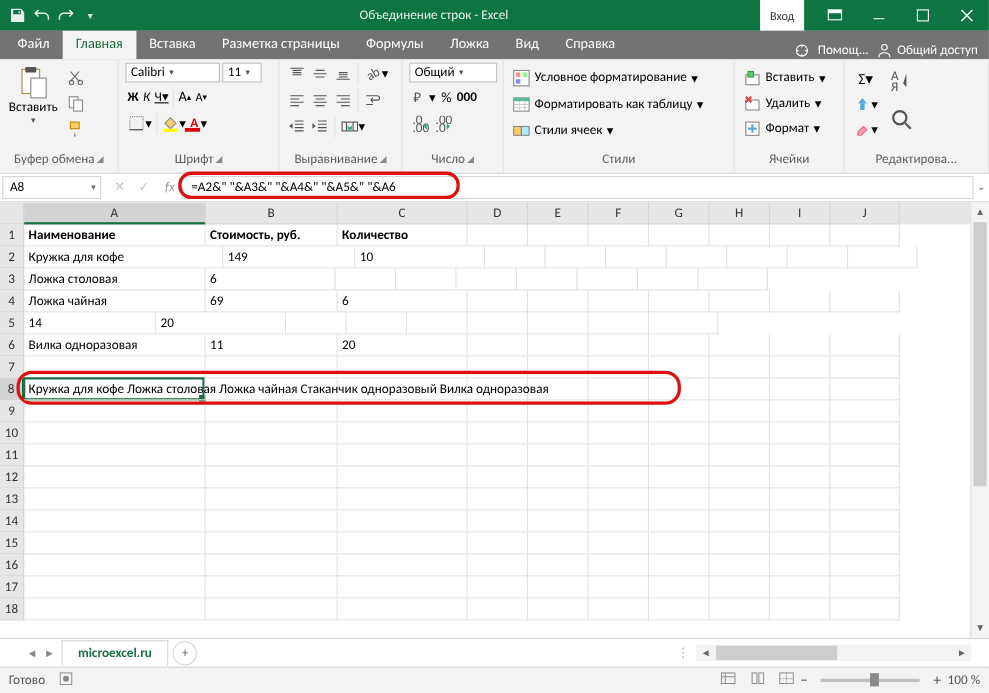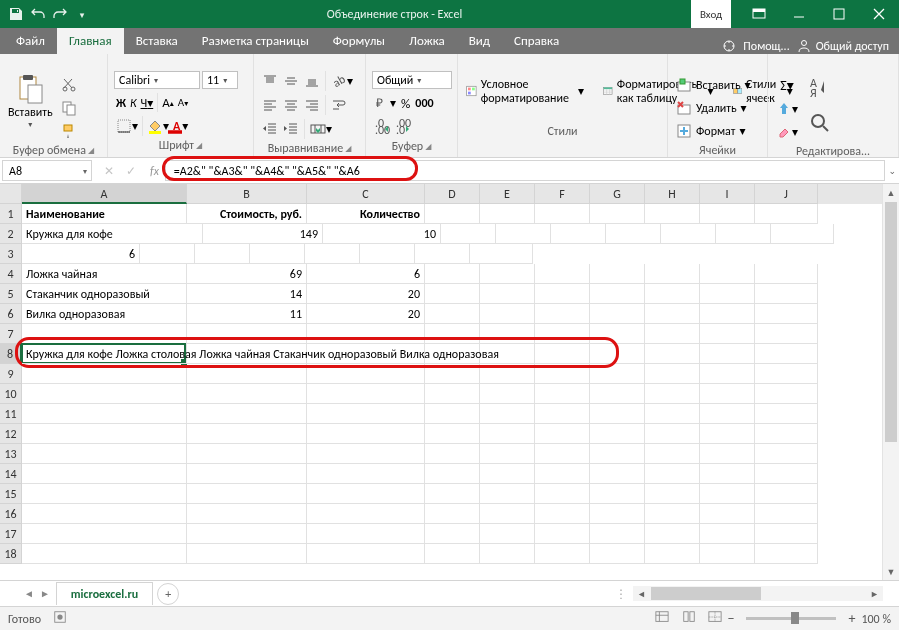--- a/index.html
+++ b/index.html
@@ -11,21 +11,21 @@
 .titlebar .wbtns{display:flex;align-items:center;gap:0}
 .titlebar .wbtns span{width:40px;height:28px;display:inline-flex;align-items:center;justify-content:center;cursor:pointer}
 .loginbtn{background:#fff;color:#333;padding:1px 10px;margin-right:8px;font-size:11px}
 .tabs{background:#737373;height:26px;display:flex;align-items:flex-end;color:#fff;padding-left:4px}
 .tabs .tab{padding:5px 12px 6px;font-size:13px;cursor:pointer}
 .tabs .tab.active{background:#f3f3f3;color:#1a6e3f}
 .tabs .sp{flex:1}
 .tabs .help{display:flex;align-items:center;gap:6px;padding-right:10px}
 .tabs .help span{cursor:pointer;display:inline-flex;align-items:center;gap:4px}
 .ribbon{background:#f3f3f3;height:104px;border-bottom:1px solid #d4d4d4;display:flex;position:relative}
-.rgroup{border-right:1px solid #e1e1e1;padding:17px 6px;display:flex;flex-direction:column;justify-content:space-between}
+.rgroup{border-right:1px solid #e1e1e1;padding:3px 6px;display:flex;flex-direction:column;justify-content:space-between}
 .rgroup .body{flex:1;display:flex;gap:4px;align-items:flex-start}
 .rgroup .lbl{text-align:center;font-size:11px;color:#5f5f5f;padding:2px 0;display:flex;justify-content:center;align-items:center;gap:2px}
 .rgroup .lbl .dl{font-size:8px;color:#888}
 .btn{display:inline-flex;align-items:center;justify-content:center;cursor:pointer;padding:2px}
 .vsep{width:1px;background:#e1e1e1;align-self:stretch;margin:0 2px}
 .dropdown{border:1px solid #c0c0c0;background:#fff;padding:1px 4px;display:flex;align-items:center;gap:4px;font-size:12px}
 .dropdown .arr{font-size:8px;color:#555}
 .namebox-row{height:26px;background:#fff;border-bottom:1px solid #d4d4d4;display:flex;align-items:center}
 .namebox{width:90px;border:1px solid #d4d4d4;height:21px;margin:2px;padding:2px 6px;position:relative;display:flex;align-items:center}
 .namebox .arr{position:absolute;right:4px;font-size:8px;color:#666}
@@ -40,21 +40,21 @@
 .colhdr{border-right:1px solid #d4d4d4;border-bottom:1px solid #d4d4d4;text-align:center;line-height:20px;color:#333;font-size:12px}
 .colhdr.sel{background:#d3d3d3;border-bottom:2px solid #1a6e3f}
 .rowhdr{height:20px;border-bottom:1px solid #d4d4d4;border-right:1px solid #d4d4d4;text-align:center;line-height:20px;color:#333;font-size:12px;background:#e6e6e6}
 .rowhdr.sel{background:#d3d3d3;border-right:2px solid #1a6e3f}
 .corner{width:22px;height:20px;background:#e6e6e6;border-right:1px solid #d4d4d4;border-bottom:1px solid #d4d4d4}
 .gridbody{position:relative}
 .cells{position:absolute;inset:0}
 .row{display:flex;height:20px}
 .cell{border-right:1px solid #e1e1e1;border-bottom:1px solid #e1e1e1;padding:0 4px;line-height:20px;white-space:nowrap;overflow:visible;color:#000}
 .cell.bold{font-weight:bold}
-.cell.r{text-align:right}
+.cell.r{}
 .selcell{position:absolute;border:2px solid #1a6e3f;pointer-events:none}
 .selcell::after{content:'';position:absolute;right:-3px;bottom:-3px;width:6px;height:6px;background:#1a6e3f}
 .red-oval{position:absolute;border:3px solid #d11;border-radius:14px;pointer-events:none}
 .vscroll{position:absolute;right:0;top:184px;bottom:50px;width:17px;background:#f3f3f3;border-left:1px solid #e3e3e3}
 .vscroll .thumb{position:absolute;left:2px;right:2px;top:18px;height:240px;background:#cdcdcd}
 .vscroll .ar{height:17px;text-align:center;line-height:17px;color:#666;font-size:9px}
 .sheettabs{height:26px;background:#fff;border-top:1px solid #d4d4d4;display:flex;align-items:center;padding-left:22px;gap:4px}
 .sheettabs .nav{display:flex;gap:2px;color:#888}
 .sheettabs .nav span{cursor:pointer;padding:2px;font-size:10px}
 .sheettabs .stab{padding:4px 14px;border:1px solid #d4d4d4;border-bottom:none;background:#fff;font-weight:bold;color:#1a6e3f;cursor:pointer}
@@ -327,27 +327,27 @@
         <span class="btn">
             <svg viewBox="0 0 16 16">
               <text x="1" y="8" font-size="7" fill="#555">.00</text>
               <text x="1" y="15" font-size="7" fill="#555">.0</text>
               <path fill="#3a7" d="M14 10l-3-3v6z"></path>
             </svg>
           </span>
       </div>
     </div>
     <div class="lbl">
-        <span>Буфер</span>
+        <span>Число</span>
         <span class="dl">◢</span>
       </div>
   </div>
 
   <div class="rgroup" style="width:210px">
-    <div class="body" style="flex-direction:row;gap:15px;padding-top:4px">
+    <div class="body" style="flex-direction:column;gap:4px;padding-top:4px">
       <span class="btn" style="justify-content:flex-start;gap:4px"><svg viewBox="0 0 16 16">
             <rect x="1" y="1" width="14" height="14" fill="#fff" stroke="#888"></rect>
             <rect x="3" y="3" width="4" height="4" fill="#f88"></rect>
             <rect x="9" y="3" width="4" height="4" fill="#8f8"></rect>
             <rect x="3" y="9" width="4" height="4" fill="#88f"></rect>
           </svg><span>Условное форматирование</span>▾</span>
       <span class="btn" style="justify-content:flex-start;gap:4px"><svg viewBox="0 0 16 16">
             <rect x="1" y="2" width="14" height="12" fill="#fff" stroke="#888"></rect>
             <rect x="1" y="2" width="14" height="3" fill="#5b9"></rect>
             <path stroke="#ccc" d="M1 8h14M1 11h14M6 5v9M11 5v9"></path>
@@ -491,20 +491,21 @@
               <div class="cell r" style="width: 118px;">10</div>
               <div class="cell" style="width: 55px;"></div>
               <div class="cell" style="width: 55px;"></div>
               <div class="cell" style="width: 55px;"></div>
               <div class="cell" style="width: 55px;"></div>
               <div class="cell" style="width: 55px;"></div>
               <div class="cell" style="width: 55px;"></div>
               <div class="cell" style="width: 63px;"></div>
             </div>
             <div class="row">
+              <div class="cell" style="width: 165px;">Ложка столовая</div>
               <div class="cell r" style="width: 118px;">6</div>
               <div class="cell" style="width: 55px;"></div>
               <div class="cell" style="width: 55px;"></div>
               <div class="cell" style="width: 55px;"></div>
               <div class="cell" style="width: 55px;"></div>
               <div class="cell" style="width: 55px;"></div>
               <div class="cell" style="width: 55px;"></div>
               <div class="cell" style="width: 63px;"></div>
             </div>
             <div class="row">
@@ -513,21 +514,20 @@
               <div class="cell r" style="width: 118px;">6</div>
               <div class="cell" style="width: 55px;"></div>
               <div class="cell" style="width: 55px;"></div>
               <div class="cell" style="width: 55px;"></div>
               <div class="cell" style="width: 55px;"></div>
               <div class="cell" style="width: 55px;"></div>
               <div class="cell" style="width: 55px;"></div>
               <div class="cell" style="width: 63px;"></div>
             </div>
             <div class="row">
-              <div class="cell" style="width: 165px;">Стаканчик одноразовый</div>
               <div class="cell r" style="width: 120px;">14</div>
               <div class="cell r" style="width: 118px;">20</div>
               <div class="cell" style="width: 55px;"></div>
               <div class="cell" style="width: 55px;"></div>
               <div class="cell" style="width: 55px;"></div>
               <div class="cell" style="width: 55px;"></div>
               <div class="cell" style="width: 55px;"></div>
               <div class="cell" style="width: 55px;"></div>
               <div class="cell" style="width: 63px;"></div>
             </div>

